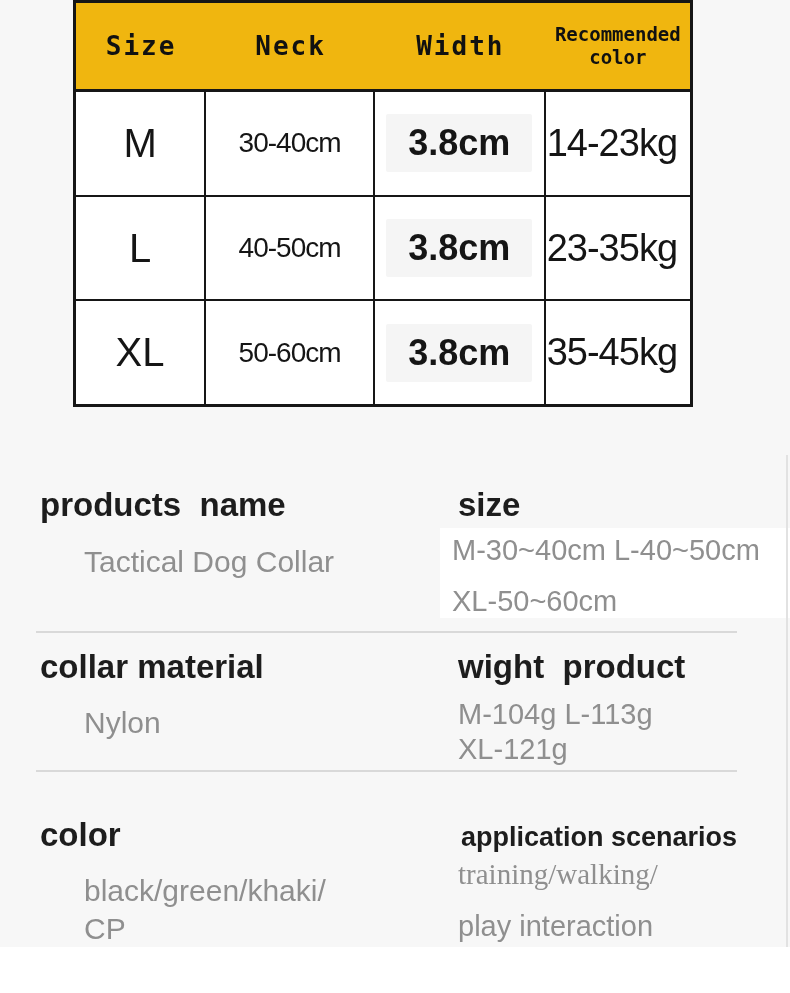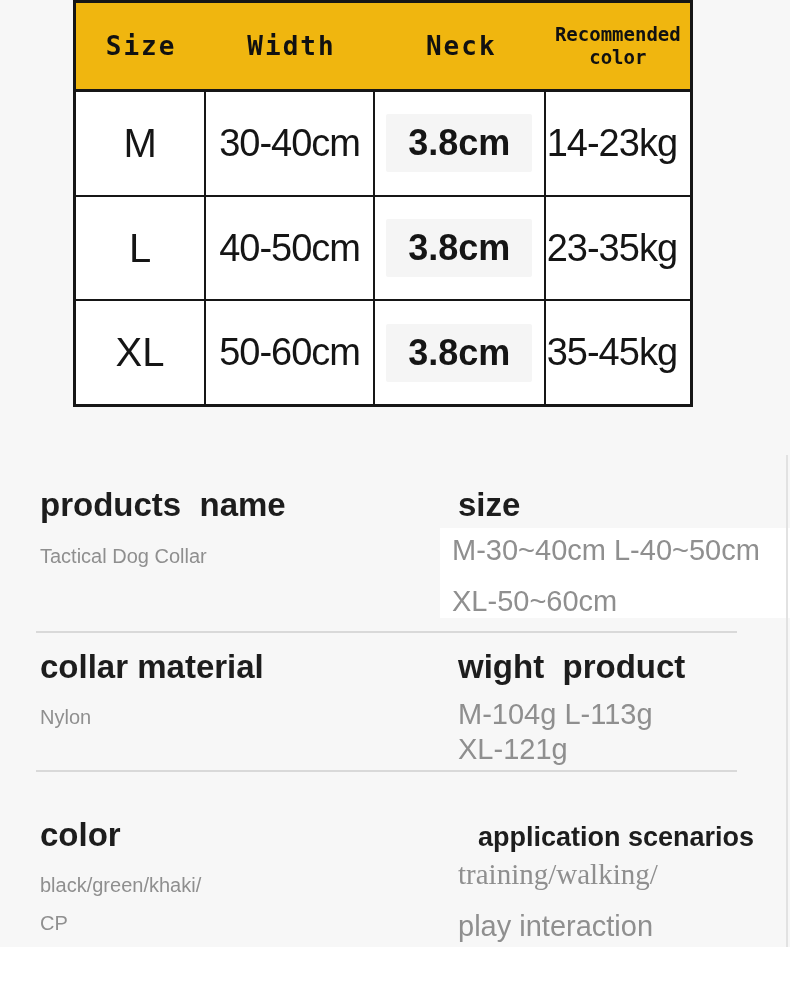--- a/index.html
+++ b/index.html
@@ -35,55 +35,55 @@
   .col1{width:21.2%;} .col2{width:27.5%;} .col3{width:27.8%;} .col4{width:23.5%;}
   .ptable-row{flex:1; display:flex; border-bottom:2px solid var(--tborder);}
   .ptable-row:last-child{border-bottom:none;}
   .cell{
     border-right:2px solid var(--tborder); box-sizing:border-box;
     display:flex; align-items:center; justify-content:center;
     color:#151515; overflow:hidden;
   }
   .cell:last-child{border-right:none;}
   .cell.size-col{font-size:40px;}
-  .cell.neck-col{font-size:38px; letter-spacing:-1px;}
+  .cell.neck-col{font-size:28px; letter-spacing:-1px;}
   .cell.width-col{font-size:36px; font-weight:bold;}
   .width-hl{background:#f5f5f5; padding:8px 22px; border-radius:2px; white-space:nowrap;}
   .cell.weight-col{font-size:38px; letter-spacing:-1px; justify-content:flex-start;
     padding-left:1px; white-space:nowrap;}
 
   
   .spec-label{
     position:absolute; color:var(--heading); font-weight:bold; font-size:33px;
     white-space:pre; letter-spacing:0;
   }
   .spec-label.smaller{font-size:27px;}
   .spec-value{
     position:absolute; color:var(--graytxt); font-size:29px; white-space:pre;
   }
-  .spec-value.bigger{font-size:20px;}
+  .spec-value.bigger{font-size:30px;margin-left:44px;}
   .divider{position:absolute; left:36px; width:701px; height:2px; background:var(--divider);}
   .value-hl-box{position:absolute; background:#ffffff;}
   .right-edge-line{position:absolute; left:786px; top:455px; width:2px; height:538px; background:#e2e2e2;}
 </style>
 </head>
 <body>
 
 <div id="page">
 
   <div class="ptable">
     <div class="ptable-header">
       <div class="hcell col1">
         <span>Size</span>
       </div>
+      <div class="hcell col2">
+        <span>Neck</span>
+      </div>
       <div class="hcell col3">
         <span>Width</span>
-      </div>
-      <div class="hcell col2">
-        <span>Neck</span>
       </div>
       <div class="hcell col4 small">
         <span>Recommended</span>
         <span>color</span>
       </div>
     </div>
 
     <div class="ptable-row">
       <div class="cell size-col col1">M</div>
       <div class="cell neck-col col2">30-40cm</div>
@@ -128,21 +128,21 @@
   <div class="spec-label" style="left:458px; top:648px;">wight  product</div>
   <div class="spec-value" style="left:458px; top:698px;">M-104g L-113g</div>
   <div class="spec-value" style="left:458px; top:733px;">XL-121g</div>
 
   <div class="divider" style="top:770px;"></div>
 
   <div class="spec-label" style="left:40px; top:816px;">color</div>
   <div class="spec-value bigger" style="left:40px; top:874px;">black/green/khaki/</div>
   <div class="spec-value bigger" style="left:40px; top:912px;">CP</div>
 
-  <div class="spec-label smaller" style="left:478px; top:822px;">application scenarios</div>
+  <div class="spec-label smaller" style="left:461px; top:822px;">application scenarios</div>
   <div class="spec-value" style="left:458px; top:858px;font-family:Liberation Serif, serif;">training/walking/</div>
   <div class="spec-value" style="left:458px; top:910px;">play interaction</div>
 
   <div class="divider" style="top:981px;"></div>
 
   <div class="right-edge-line"></div>
 
 </div>
 
 </body></html>

